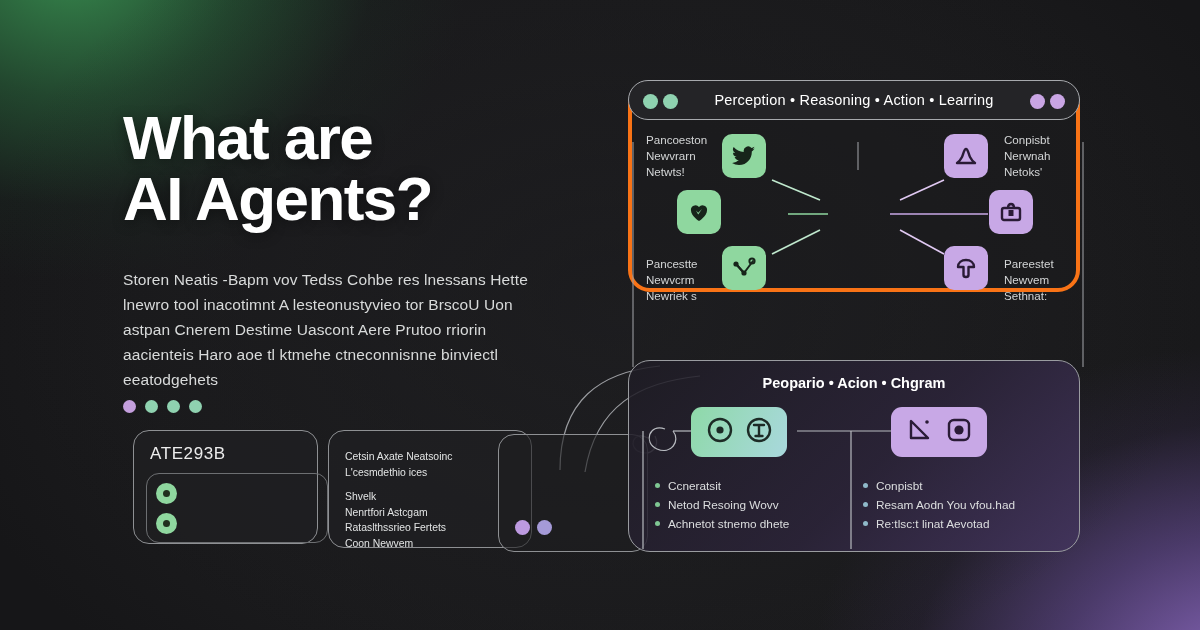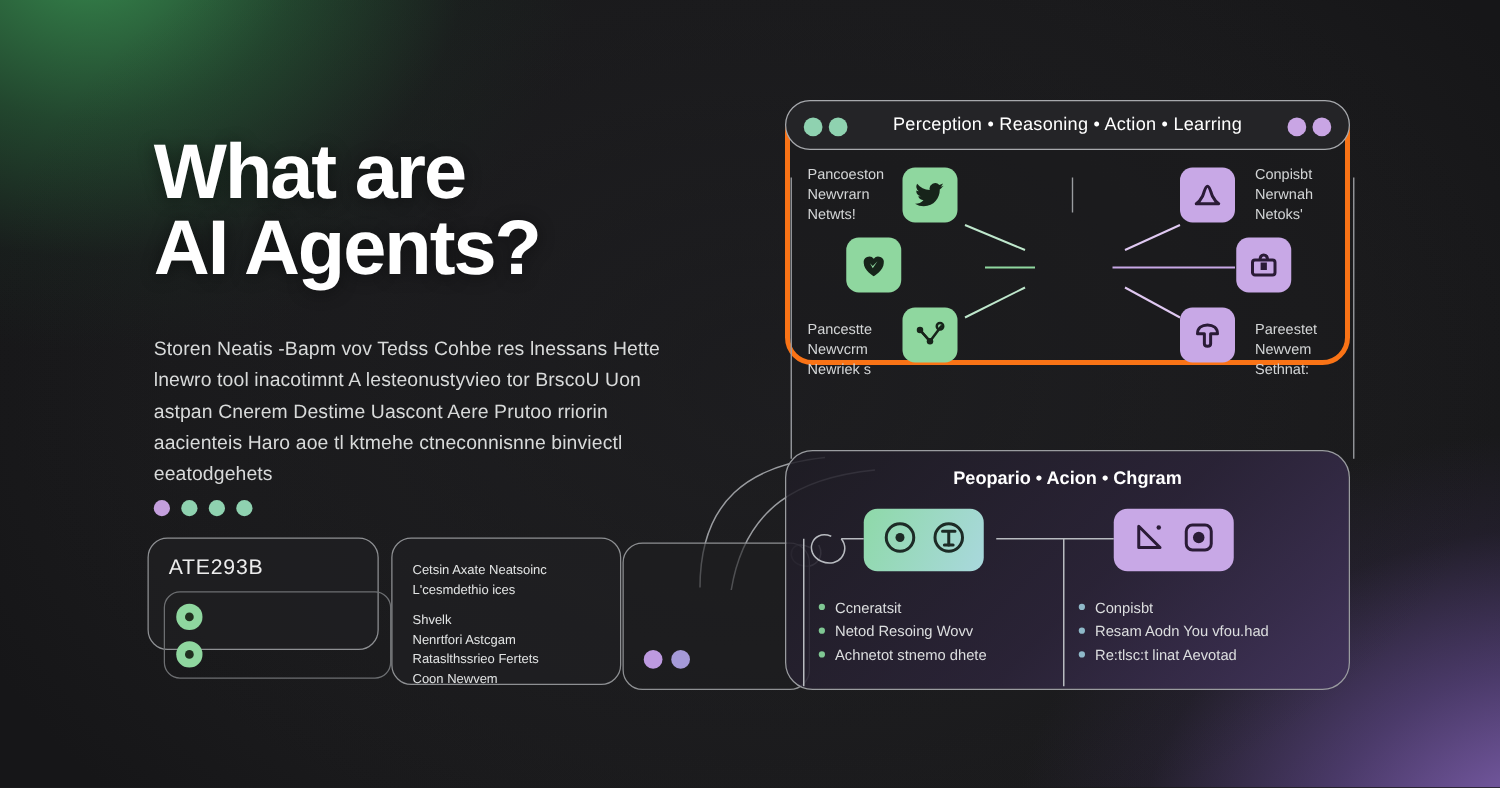--- a/index.html
+++ b/index.html
@@ -35,22 +35,22 @@
     width:425px; letter-spacing:0.1px;
   }
   .dots{ position:absolute; left:123px; top:400px; display:flex; gap:9px; }
   .dots i{ width:13px; height:13px; border-radius:50%; display:block; }
 
   .lcards{ position:absolute; left:118px; top:430px; display:flex; gap:10px; }
   .lcard{
     border:1px solid #8e9093; border-radius:16px; background:rgba(32,32,34,0.72);
     padding:13px 16px;
   }
-  .lcard.a{ width:185px; height:90px; }
-  .lcard.b{ width:184px; height:118px; padding-top:18px;}
+  .lcard.a{ width:185px; height:114px;margin-left:15px; }
+  .lcard.b{ width:204px; height:118px; padding-top:18px;}
   .lcard-title{ color:#ededed; font-size:17px; letter-spacing:0.6px; }
   .lcard-inner{
     margin-top:9px; border:1px solid #6d6f72; border-radius:13px;
     height:70px; display:flex; align-items:center; gap:11px; padding:0 9px;
     position:relative; left:-4px; width:182px;
   }
   .rings{ display:flex; flex-direction:column; gap:9px; }
   .ring{
     width:21px;height:21px;border-radius:50%;
     background:#8fd79f; display:flex; align-items:center; justify-content:center;

